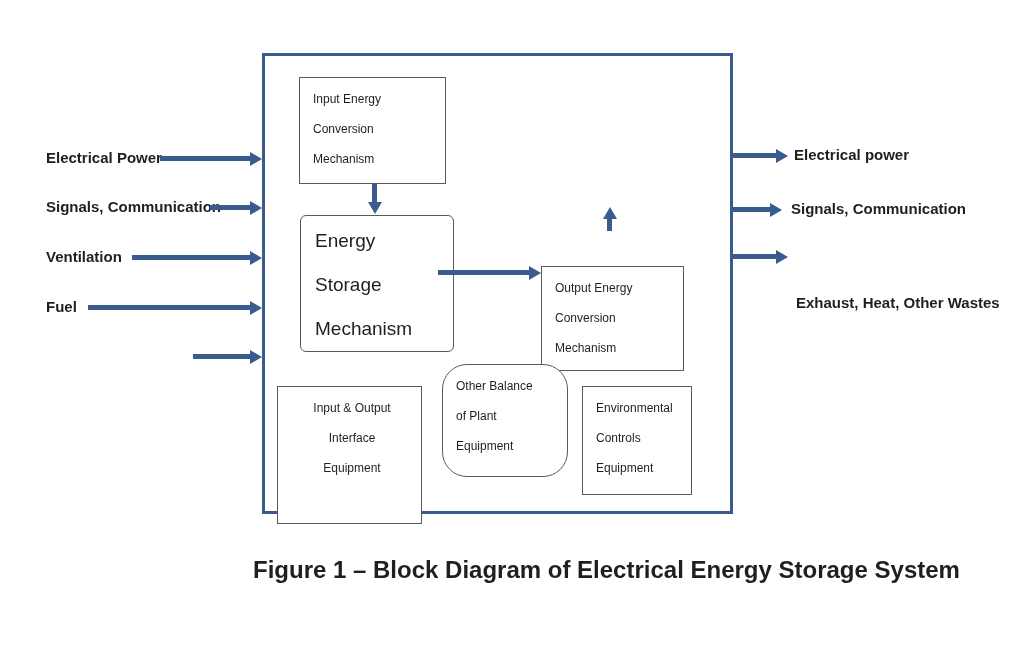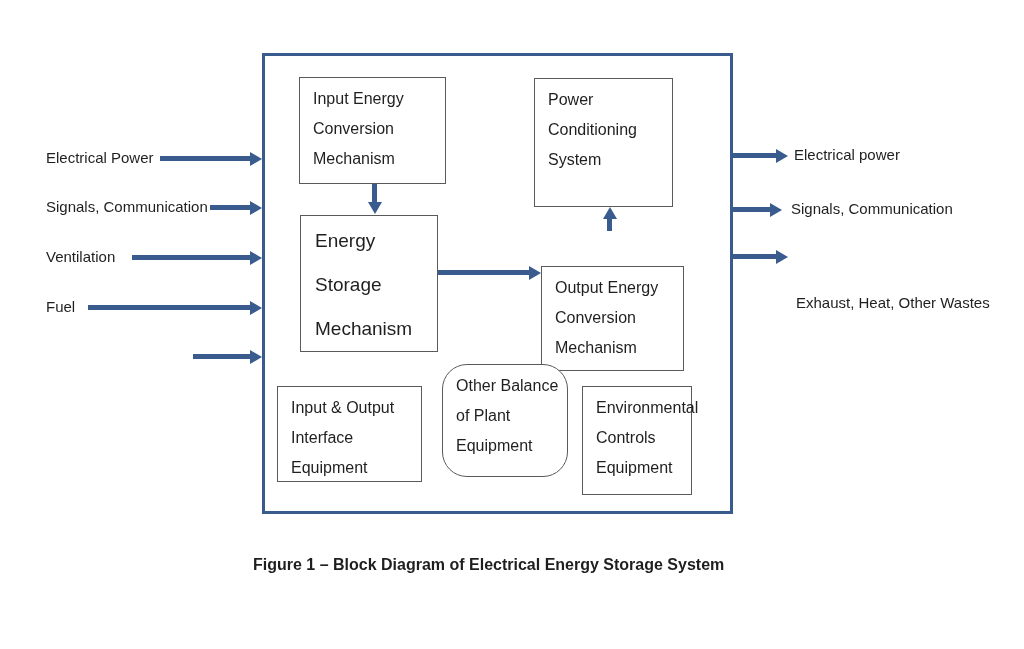--- a/index.html
+++ b/index.html
@@ -20,25 +20,25 @@
     background: #ffffff;
   }
   .box {
     position: absolute;
     border: 1.5px solid var(--box-border);
     box-sizing: border-box;
     background: #ffffff;
     color: var(--text-color);
     white-space: pre-line;
   }
-  .box.std { font-size: 16px; line-height: 30px; padding: 6px 8px 0 13px; }
+  .box.std { font-size: 12px; line-height: 30px; padding: 6px 8px 0 13px; }
   .box.big { font-size: 19px; line-height: 44px; padding: 3px 8px 0 14px; }
   .io-label {
     position: absolute;
-    font-weight: normal;
+    font-weight: bold;
     font-size: 15px;
     color: var(--text-color);
     white-space: nowrap;
     line-height: 22px;
   }
   .arr-r { position: absolute; height: 5px; background: var(--accent-blue); }
   .arr-r::after {
     content: ""; position: absolute; right: -12px; top: 50%;
     transform: translateY(-50%); width: 0; height: 0;
     border-left: 12px solid var(--accent-blue);
@@ -55,21 +55,21 @@
   .arr-u::before {
     content: ""; position: absolute; top: -12px; left: 50%;
     transform: translateX(-50%); width: 0; height: 0;
     border-bottom: 12px solid var(--accent-blue);
     border-left: 7px solid transparent; border-right: 7px solid transparent;
   }
   .caption {
     position: absolute;
     left: 253px; top: 556px;
     font-weight: bold;
-    font-size: 16px;
+    font-size: 24px;
     color: var(--text-color);
     white-space: nowrap;
   }
 </style>
 </head>
 <body>
 
 <div class="stage">
 
   <div class="io-label" style="left:46px; top:147px;">Electrical Power</div>
@@ -94,33 +94,30 @@
 
   <div class="arr-r" style="left:733px; top:254px; width:43px;"></div>
   <div class="io-label" style="left:796px; top:245px;margin-top:47px;">Exhaust, Heat, Other Wastes</div>
 
   <div class="outer-box"></div>
 
   <div class="box std" style="left:299px; top:77px; width:147px; height:107px;">Input Energy
 Conversion
 Mechanism</div>
 
-  <div class="box std" style="left:534px; top:78px; width:139px; height:129px;">Power
-Conditioning
-System</div>
 
-  <div class="box big" style="left:300px; top:215px; width:138px; height:137px;">Energy
+  <div class="box big" style="left:300px; top:215px; width:154px; height:137px;border-radius:6px;">Energy
 Storage
 Mechanism</div>
 
   <div class="box std" style="left:541px; top:231px; width:143px; height:105px;margin-top:35px;">Output Energy
 Conversion
 Mechanism</div>
 
-  <div class="box std" style="left:277px; top:386px; width:145px; height:96px;">Input &amp; Output
+  <div class="box std" style="left:277px; top:386px; width:145px; height:138px;text-align:center;">Input &amp; Output
 Interface
 Equipment</div>
 
   <div class="box std" style="left:442px; top:364px; width:126px; height:113px;border-radius:25px;">Other Balance
 of Plant
 Equipment</div>
 
   <div class="box std" style="left:582px; top:386px; width:110px; height:109px;">Environmental
 Controls
 Equipment</div>

